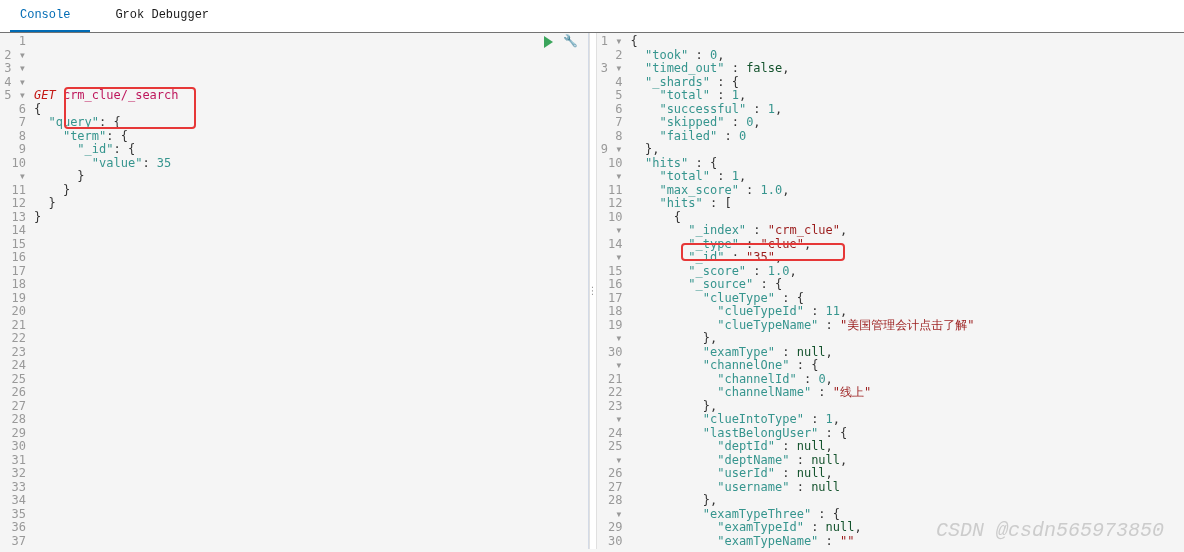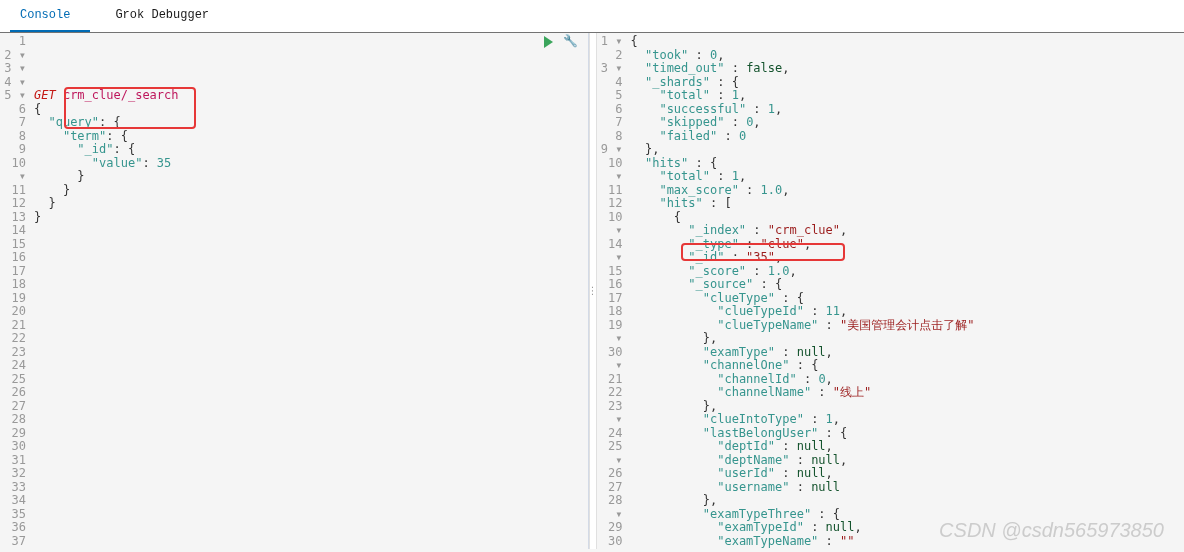--- a/index.html
+++ b/index.html
@@ -126,21 +126,21 @@
       left: 50%;
       transform: translate(-50%, -50%);
       color: #999;
       font-size: 10px;
     }
     .watermark {
       position: fixed;
       bottom: 10px;
       right: 20px;
       color: #ccc;
-      font-family: Liberation Sans, sans-serif;
+      font-family: Liberation Mono, monospace;
       font-style: italic;
       font-size: 20px;
       z-index: 100;
     }
     .code-line {
       display: block;
       position: relative;
     }
   </style>
 </head>

